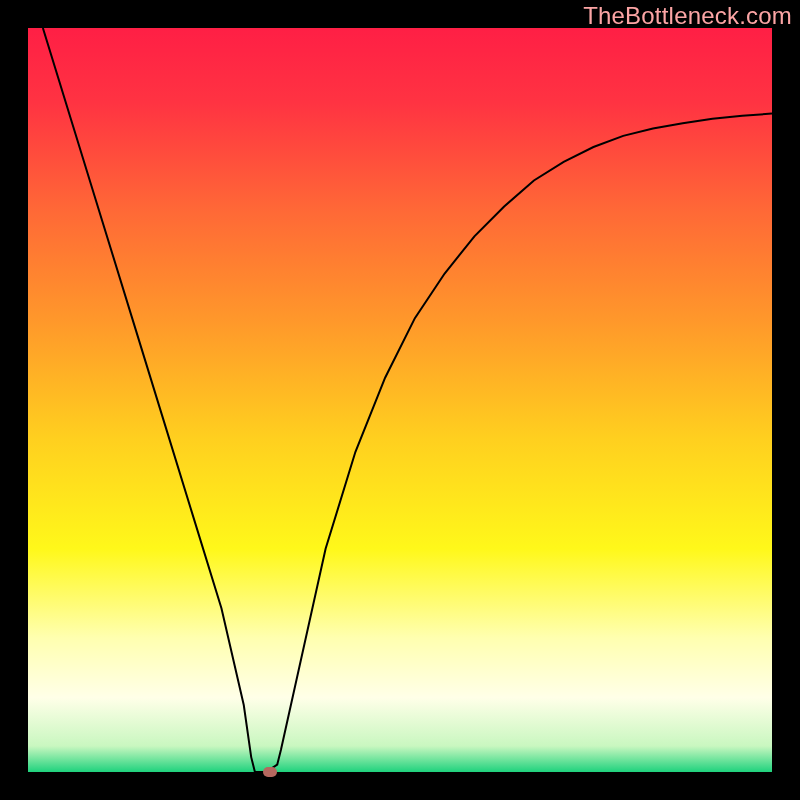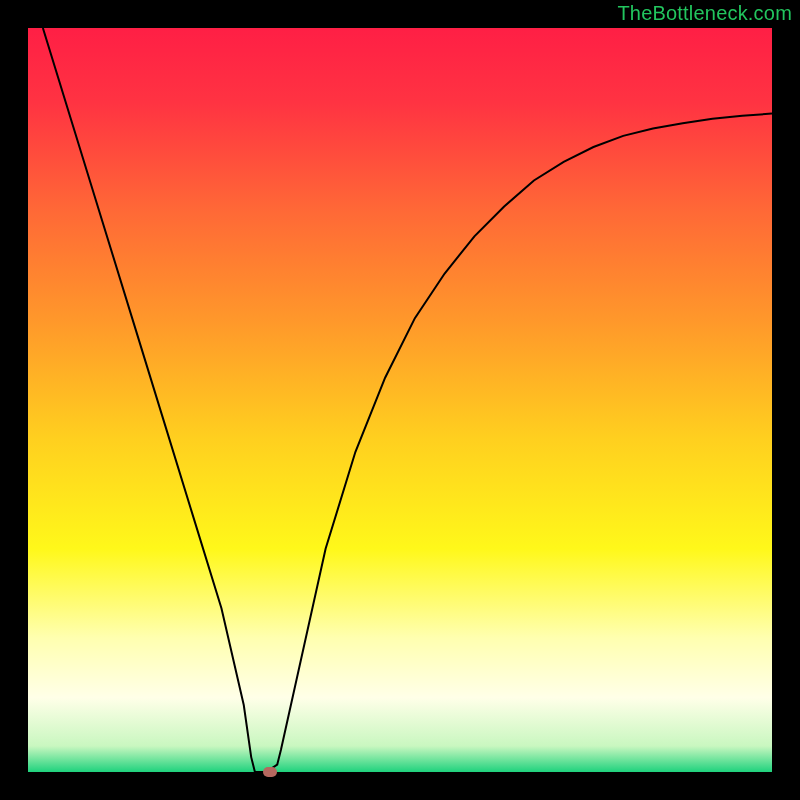--- a/index.html
+++ b/index.html
@@ -14,22 +14,22 @@
   .frame {
     position: relative;
     width: 800px;
     height: 800px;
     background: #000;
   }
   .watermark {
     position: absolute;
     top: 2px;
     right: 8px;
-    color: #22c55e;
-    font-size: 20px;
+    color: #fca5a5;
+    font-size: 24px;
     font-weight: 500;
     letter-spacing: 0.2px;
     z-index: 5;
   }
   .plot {
     position: absolute;
     left: 28px;
     top: 28px;
     width: 744px;
     height: 744px;

